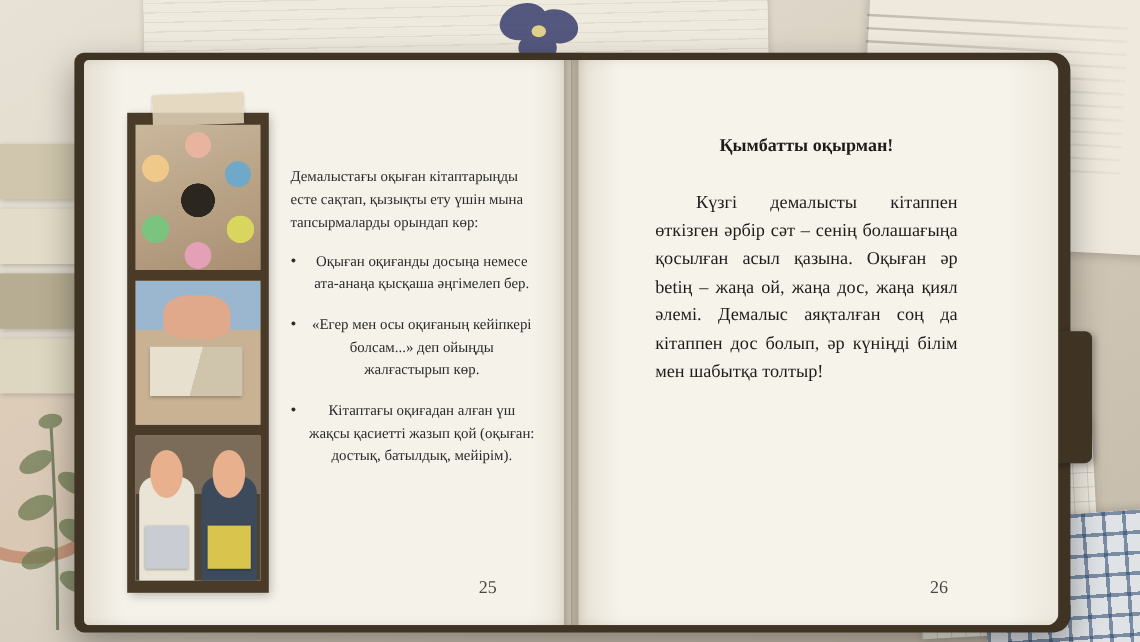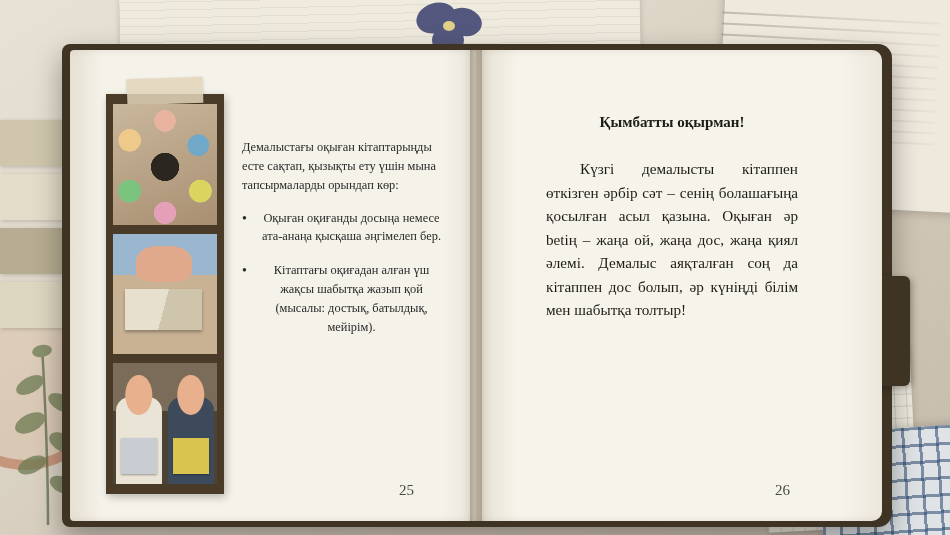--- a/index.html
+++ b/index.html
@@ -415,21 +415,22 @@
                 <div class="book-b"></div>
               </div>
 
             </div>
           </div>
 
           <div class="left-text">
             <p class="intro">Демалыстағы оқыған кітаптарыңды есте сақтап, қызықты ету үшін мына тапсырмаларды орындап көр:</p>
             <ul class="tasks">
               <li>Оқыған оқиғанды досыңа немесе ата-анаңа қысқаша әңгімелеп бер.</li>
-              <li>Кітаптағы оқиғадан алған үш жақсы шабытқа жазып қой (мысалы: достық, батылдық, мейірім).</li>
+              <li>«Егер мен осы оқиғаның кейіпкері болсам...» деп ойыңды жалғастырып көр.</li>
+              <li>Кітаптағы оқиғадан алған үш жақсы қасиетті жазып қой (оқыған: достық, батылдық, мейірім).</li>
             </ul>
           </div>
         </div>
         <div class="page-num">25</div>
       </div>
 
       <div class="page page-right">
         <div class="right-content">
           <h2 class="right-title">Қымбатты оқырман!</h2>
           <p class="right-body">Күзгі демалысты кітаппен өткізген әрбір сәт – сенің болашағыңа қосылған асыл қазына. Оқыған әр betің – жаңа ой, жаңа дос, жаңа қиял әлемі. Демалыс аяқталған соң да кітаппен дос болып, әр күніңді білім мен шабытқа толтыр!</p>

